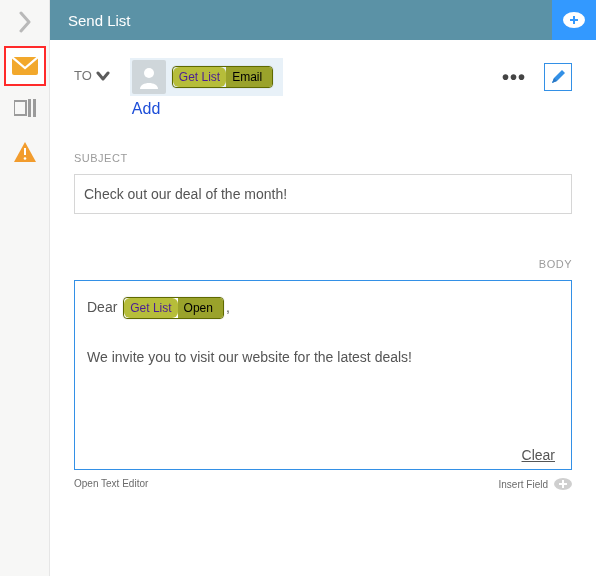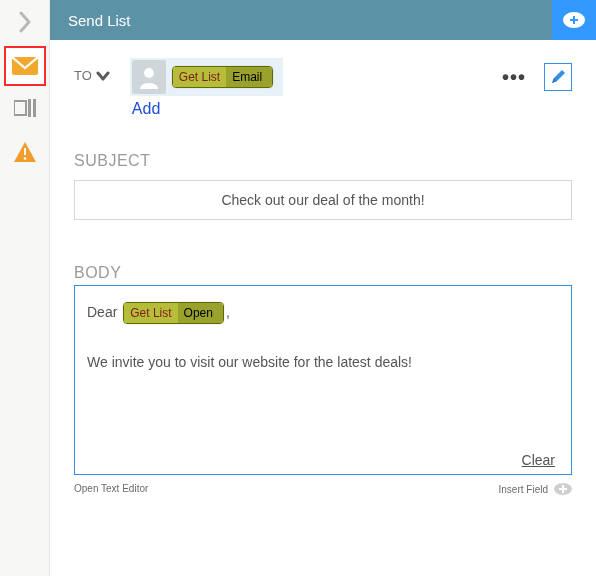--- a/index.html
+++ b/index.html
@@ -69,46 +69,45 @@
     display: inline-flex; align-items: center;
     border: 1px solid #5f6a00;
     border-radius: 4px;
     overflow: hidden;
     font-size: 12px;
     height: 22px;
     line-height: 20px;
     box-shadow: 0 0 0 1px rgba(0,0,0,0.04);
   }
   .chip .c1 {
-    background: #b6bd3a; color: #7f1d1d; padding: 0 6px;
+    background: #b6bd3a; color: #4c1d95; padding: 0 6px; border-radius: 6px;
   }
   .chip .c2 {
     background: #9aa22b; color: #000000; padding: 0 6px;
   }
   .chip .tail { width: 4px; height: 100%; background: #9aa22b; }
   .ellipsis { flex: 1; text-align: right; padding-right: 10px; color: #444; font-weight: 700; font-size: 20px; letter-spacing: 1px; }
   .edit-square {
     width: 28px; height: 28px;
     border: 1px solid #3390e6;
     display: flex; align-items: center; justify-content: center;
     color: #3390e6;
   }
   .add-link {
     color: #1d4ed8; font-size: 16px; margin-top: 4px; margin-left: 2px; cursor: pointer;
   }
-  .section-label { margin-top: 34px; font-size: 16px; letter-spacing: 0.5px; color: #9b9b9b; }
+  .section-label { margin-top: 34px; font-size: 11px; letter-spacing: 0.5px; color: #9b9b9b; }
   .subject-input {
     margin-top: 10px; width: 100%;
     border: 1px solid #d6d6d6; height: 40px;
     padding: 0 9px; font-size: 14px; color: #555;
     outline: none;
-    text-align: center;
   }
   .body-box {
-    margin-top: 3px;
+    margin-top: 10px;
     border: 1px solid #3390e6;
     padding: 14px 12px 0 12px;
     font-size: 14px; color: #555;
     display: flex; flex-direction: column;
     min-height: 190px;
   }
   .body-text { line-height: 1.8; }
   .body-text .chip { vertical-align: middle; margin: 0 2px; }
   .body-spacer { flex: 1; }
   .body-footer { display: flex; justify-content: flex-end; padding: 6px 4px 6px 0; }
@@ -195,21 +194,21 @@
         </div>
         <span class="add-link">Add</span>
       </div>
     </div>
 
     
     <div class="section-label">SUBJECT</div>
     <input class="subject-input" value="Check out our deal of the month!" style="">
 
     
-    <div class="section-label" style="margin-top:44px;">BODY</div>
+    <div class="section-label" style="margin-top:44px;text-align:right;">BODY</div>
     <div class="body-box">
       <div class="body-text">
         <span>Dear</span>
         <span class="chip">
           <span class="c1">Get List</span>
           <span class="c2">Open</span>
           <span class="tail"></span>
         </span><span>,</span>
         <br><br>
         <span>We invite you to visit our website for the latest deals!</span>

